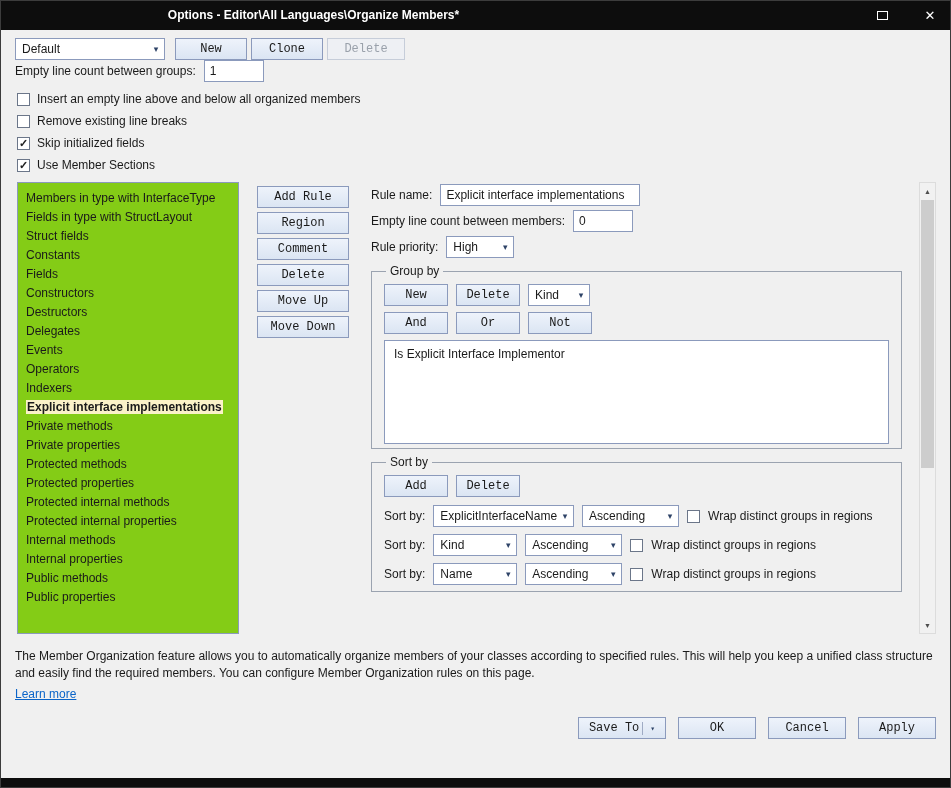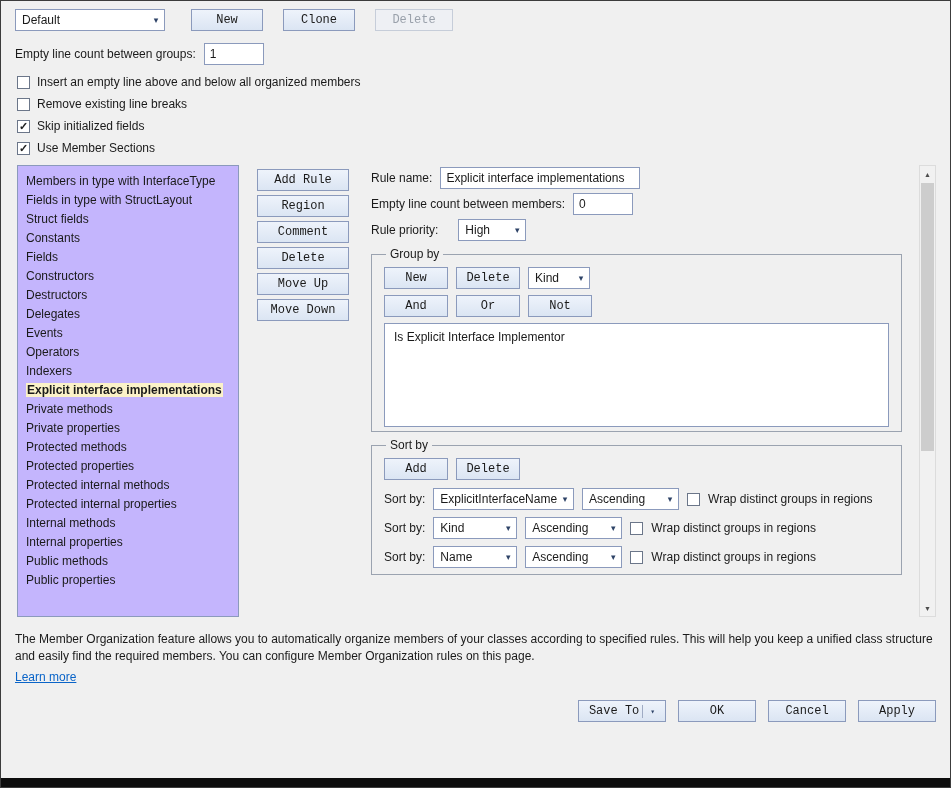--- a/index.html
+++ b/index.html
@@ -34,21 +34,21 @@
   .mb8 { margin-bottom: 8px; align-items: flex-end; }
   
   .btn {
     height: 22px; border: 1px solid #8b9abc;
     background: linear-gradient(#eef3fb, #dbe5f3);
     font-family: Liberation Mono, monospace; font-size: 12px; color: #1a1a1a;
     display: inline-flex; align-items: center; justify-content: center;
     cursor: pointer; padding: 0 8px;
   }
   .btn.disabled { background: #eef0f4; border-color: #c6cdd9; color: #9aa1ab; }
-  .w62 { width: 62px; } .w64 { width: 64px; } .w68 { width: 68px; margin-left: 12px; }
+  .w62 { width: 62px; } .w64 { width: 64px; } .w68 { width: 68px; }
   .w72 { width: 72px; } .w78 { width: 78px; }
   .w150 { width: 150px; } .w200 { width: 200px; } .w60 { width: 60px; }
   .text-input {
     height: 22px; border: 1px solid #8b9abc; background: #fff;
     font-family: inherit; font-size: 12px; padding: 0 5px; color: #1a1a1a;
   }
   .dropdown {
     height: 22px; border: 1px solid #8b9abc; background: #fff;
     display: inline-flex; align-items: center; justify-content: space-between;
     padding-left: 6px; cursor: pointer; white-space: nowrap;
@@ -56,28 +56,28 @@
   .dd-text { overflow: hidden; }
   .dd-caret { width: 16px; text-align: center; font-size: 9px; color: #2e4367; flex: 0 0 16px; }
   .cb {
     width: 13px; height: 13px; border: 1px solid #6b7689; background: #fff;
     display: inline-flex; align-items: center; justify-content: center;
     font-size: 11px; font-weight: 700; line-height: 1; color: #222;
     flex: 0 0 13px; cursor: pointer;
   }
   .cb-row { display: flex; align-items: center; gap: 7px; margin: 0 0 8px 2px; }
   .cb-label { white-space: nowrap; }
-  .scheme-row { gap: 20px; margin-bottom: 12px; }
+  .scheme-row { gap: 4px; margin-bottom: 0; }
   .scheme-row .dropdown { margin-right: 6px; }
   .empty-row { gap: 8px; margin-bottom: 10px; }
   
   .main { position: relative; flex: 0 0 456px; margin-top: 2px; }
   .rules-list {
     position: absolute; left: 2px; top: 0; width: 222px; height: 452px;
-    background: #c4b5fd; border: 1px solid #8b9abc; padding: 6px 0; overflow: hidden;
+    background: #84cc16; border: 1px solid #8b9abc; padding: 6px 0; overflow: hidden;
   }
   .list-item { padding: 1px 8px; line-height: 17px; white-space: nowrap; cursor: default; }
   .list-item.selected span { background: #fbf2c8; font-weight: 700; padding: 0 1px; }
   .rule-buttons { position: absolute; left: 242px; top: 4px; width: 92px; display: flex; flex-direction: column; gap: 4px; }
   .rule-buttons .btn { width: 92px; }
   .right-panel { position: absolute; left: 356px; top: 2px; right: 34px; }
   .groupbox { border: 1px solid #9ba3b0; margin-top: 6px; padding: 6px 12px 4px 12px; }
   .groupbox legend { padding: 0 4px; margin-left: 2px; }
   .expr-box {
     height: 104px; background: #fff; border: 1px solid #8b9abc;
@@ -97,20 +97,31 @@
   .footer-buttons { display: flex; justify-content: flex-end; align-items: center; gap: 12px; margin-top: 14px; }
   .save-to { width: 88px; gap: 3px; }
   .st-caret { font-size: 8px; color: #2e4367; border-left: 1px solid #9fabc4; padding-left: 7px; height: 13px; display: inline-flex; align-items: center; }
   .bottom-edge { flex: 0 0 9px; background: #0d0d0d; }
 </style>
 </head>
 <body>
 
 <div class="window">
 
+  <div class="titlebar">
+    <span class="title">Options - Editor\All Languages\Organize Members*</span>
+    <div class="title-buttons">
+      <span class="tb-btn">
+          <span class="max-glyph"></span>
+        </span>
+      <span class="tb-btn">
+          <span class="close-glyph">✕</span>
+        </span>
+    </div>
+  </div>
 
   <div class="body">
 
     <div class="row scheme-row">
       <div class="dropdown w150">
         <span class="dd-text">Default</span>
         <span class="dd-caret">▾</span>
       </div>
       <button class="btn w72">New</button>
       <button class="btn w72">Clone</button>

